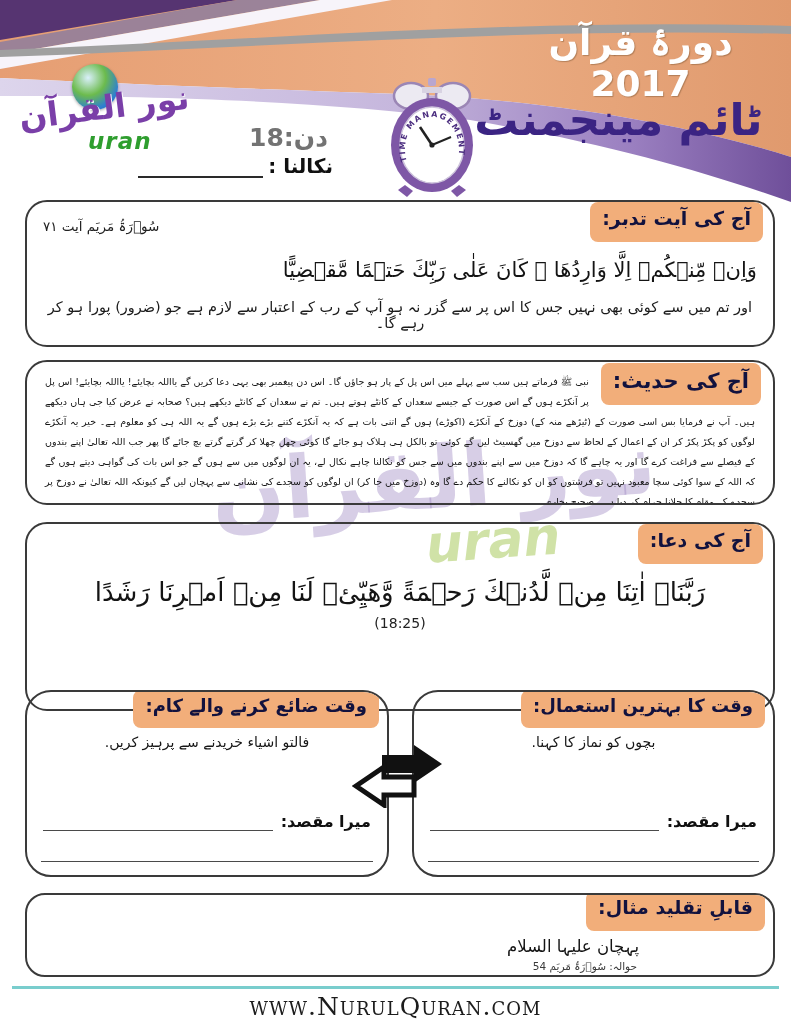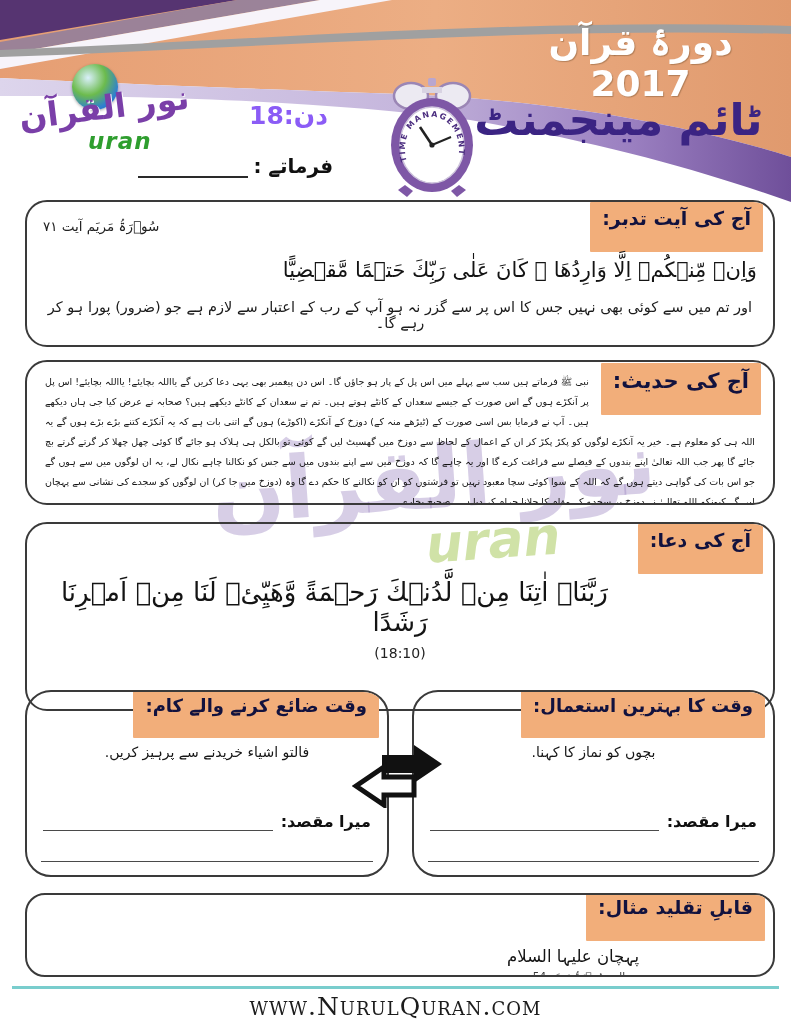--- a/index.html
+++ b/index.html
@@ -23,22 +23,22 @@
   .logo-urdu {
     position:absolute; top:24px; left:0; width:180px; text-align:center;
     font-size:33px; font-weight:bold; color:#7a3fa8; direction:rtl;
     transform:rotate(-7deg); text-shadow:1px 1px 0 #fff;
   }
   .logo-latin {
     position:absolute; top:64px; left:74px; font-size:23px; font-weight:bold;
     color:#2f9e2f; font-style:italic; letter-spacing:1px;
   }
   .day-row {
-    position:absolute; top:101px; left:188px; width:140px; z-index:3;
-    direction:rtl; font-size:25px; font-weight:bold; color:#8b5cf6;
+    position:absolute; top:123px; left:188px; width:140px; z-index:3;
+    direction:rtl; font-size:25px; font-weight:bold; color:#737373;
   }
   .date-row {
     position:absolute; top:154px; left:138px; width:195px; z-index:3;
     direction:rtl; font-size:20px; font-weight:bold; color:#101010;
     display:flex; align-items:flex-end; gap:5px;
   }
   .date-blank { flex:1; border-bottom:2px solid #2a2a2a; height:16px; }
   .clock { position:absolute; top:78px; left:382px; z-index:3; }
   .main-heading {
     position:absolute; top:96px; left:466px; width:305px; z-index:3;
@@ -52,21 +52,21 @@
   }
   .watermark .wm-urdu { font-size:86px; font-weight:bold; color:rgba(150,125,190,.38); direction:rtl; }
   .watermark .wm-latin { font-size:52px; font-weight:bold; font-style:italic; color:rgba(150,190,60,.45); margin-top:-14px; padding-left:110px; }
   
   .box {
     position:absolute; border:2px solid #3a3a3a; border-radius:22px;
     background:transparent; box-sizing:border-box; z-index:1; overflow:hidden;
   }
   .box-label {
     float:right; background:#F2AE7A; color:#12123e; font-weight:bold;
-    padding:4px 12px 20px; border-radius:1px; margin:-9px -6px 6px 12px;
+    padding:4px 12px 10px; border-radius:8px; margin:-9px -6px 6px 12px;
     font-size:19px; direction:rtl; line-height:1.35;
   }
   #box-ayat   { left:25px; top:200px; width:750px; height:147px; padding:9px 16px; }
   #box-hadith { left:25px; top:360px; width:750px; height:145px; padding:10px 18px; }
   #box-dua    { left:25px; top:522px; width:750px; height:189px; padding:9px 16px; }
   #box-waste  { left:25px;  top:690px; width:364px; height:187px; padding:7px 14px; border-radius:26px; }
   #box-best   { left:412px; top:690px; width:363px; height:187px; padding:7px 14px; border-radius:26px; }
   #box-example{ left:25px; top:893px; width:750px; height:84px; padding:5px 14px; border-radius:20px; }
   .ayat-ref { text-align:left; direction:rtl; font-size:13.5px; color:#222; padding-top:7px; }
   .ayat-arabic { clear:none; text-align:right; direction:rtl; font-size:21px; color:#141414; margin-top:24px; }
@@ -131,21 +131,21 @@
   <div class="globe"></div>
   <div class="logo-urdu">نور القرآن</div>
   <div class="logo-latin">uran</div>
 </div>
 
 <div class="day-row">
   <span>دن:</span><span>18</span>
 </div>
 
 <div class="date-row">
-  <span>فرماتے :</span>
+  <span>نکالنا :</span>
   <span class="date-blank"></span>
 </div>
 
 <svg class="clock" width="100" height="120" viewBox="0 0 100 120">
   <rect x="46" y="0" width="8" height="8" rx="2" fill="#b9a6cf"></rect>
   <ellipse cx="29" cy="18" rx="17" ry="13" fill="#eceaf2" stroke="#9b86b5" stroke-width="2.5"></ellipse>
   <ellipse cx="71" cy="18" rx="17" ry="13" fill="#eceaf2" stroke="#9b86b5" stroke-width="2.5"></ellipse>
   <rect x="40" y="9" width="20" height="6" fill="#d8d3e2"></rect>
   <ellipse cx="50" cy="67" rx="41" ry="47" fill="#7E57A6"></ellipse>
   <ellipse cx="50" cy="67" rx="32" ry="38" fill="#ffffff" stroke="#cfc6dd" stroke-width="1.5"></ellipse>
@@ -175,21 +175,21 @@
 </div>
 
 <div class="box" id="box-hadith">
   <div class="box-label" style="font-size:21px;">آج کی حدیث:</div>
   <div class="hadith-text">نبی ﷺ فرماتے ہیں سب سے پہلے میں اس پل کے پار ہو جاؤں گا۔ اس دن پیغمبر بھی یہی دعا کریں گے یااللہ بچایئے! یااللہ بچایئے! اس پل پر آنکڑے ہوں گے اس صورت کے جیسے سعدان کے کانٹے ہوتے ہیں۔ تم نے سعدان کے کانٹے دیکھے ہیں؟ صحابہ نے عرض کیا جی ہاں دیکھے ہیں۔ آپ نے فرمایا بس اسی صورت کے (ٹیڑھے منہ کے) دوزخ کے آنکڑے (اکوڑے) ہوں گے اتنی بات ہے کہ یہ آنکڑے کتنے بڑے بڑے ہوں گے یہ اللہ ہی کو معلوم ہے۔ خیر یہ آنکڑے لوگوں کو پکڑ پکڑ کر ان کے اعمال کے لحاظ سے دوزخ میں گھسیٹ لیں گے کوئی تو بالکل ہی ہلاک ہو جائے گا کوئی چھل چھلا کر گرتے گرتے بچ جائے گا پھر جب اللہ تعالیٰ اپنے بندوں کے فیصلے سے فراغت کرے گا اور یہ چاہے گا کہ دوزخ میں سے اپنے بندوں میں سے جس کو نکالنا چاہے نکال لے، یہ ان لوگوں میں سے ہوں گے جو اس بات کی گواہی دیتے ہوں گے کہ اللہ کے سوا کوئی سچا معبود نہیں تو فرشتوں کو ان کو نکالنے کا حکم دے گا وہ (دوزخ میں جا کر) ان لوگوں کو سجدے کی نشانی سے پہچان لیں گے کیونکہ اللہ تعالیٰ نے دوزخ پر سجدے کے مقام کا جلانا حرام کر دیا ہے۔ صحیح بخاری</div>
 </div>
 
 <div class="box" id="box-dua">
   <div class="box-label">آج کی دعا:</div>
   <div class="dua-arabic">رَبَّنَاۤ اٰتِنَا مِنۡ لَّدُنۡكَ رَحۡمَةً وَّهَيِّئۡ لَنَا مِنۡ اَمۡرِنَا رَشَدًا</div>
-  <div class="dua-ref">(18:10)</div>
+  <div class="dua-ref">(18:25)</div>
 </div>
 
 <div class="box" id="box-waste">
   <div class="box-label small-label">وقت ضائع کرنے والے کام:</div>
   <div class="small-content">فالتو اشیاء خریدنے سے پرہیز کریں.</div>
   <div class="goal-row">
     <span>میرا مقصد:</span>
     <span class="goal-blank"></span>
   </div>
   <div class="second-line"></div>

